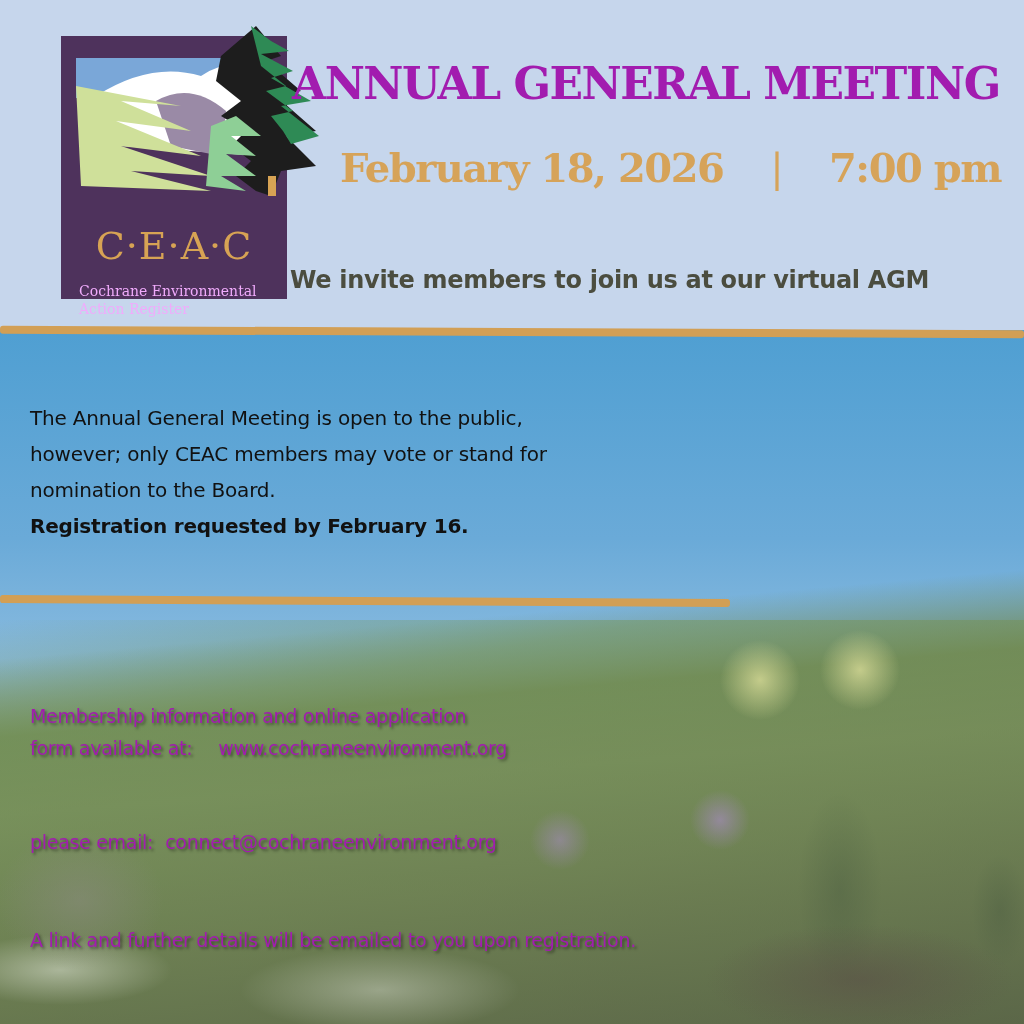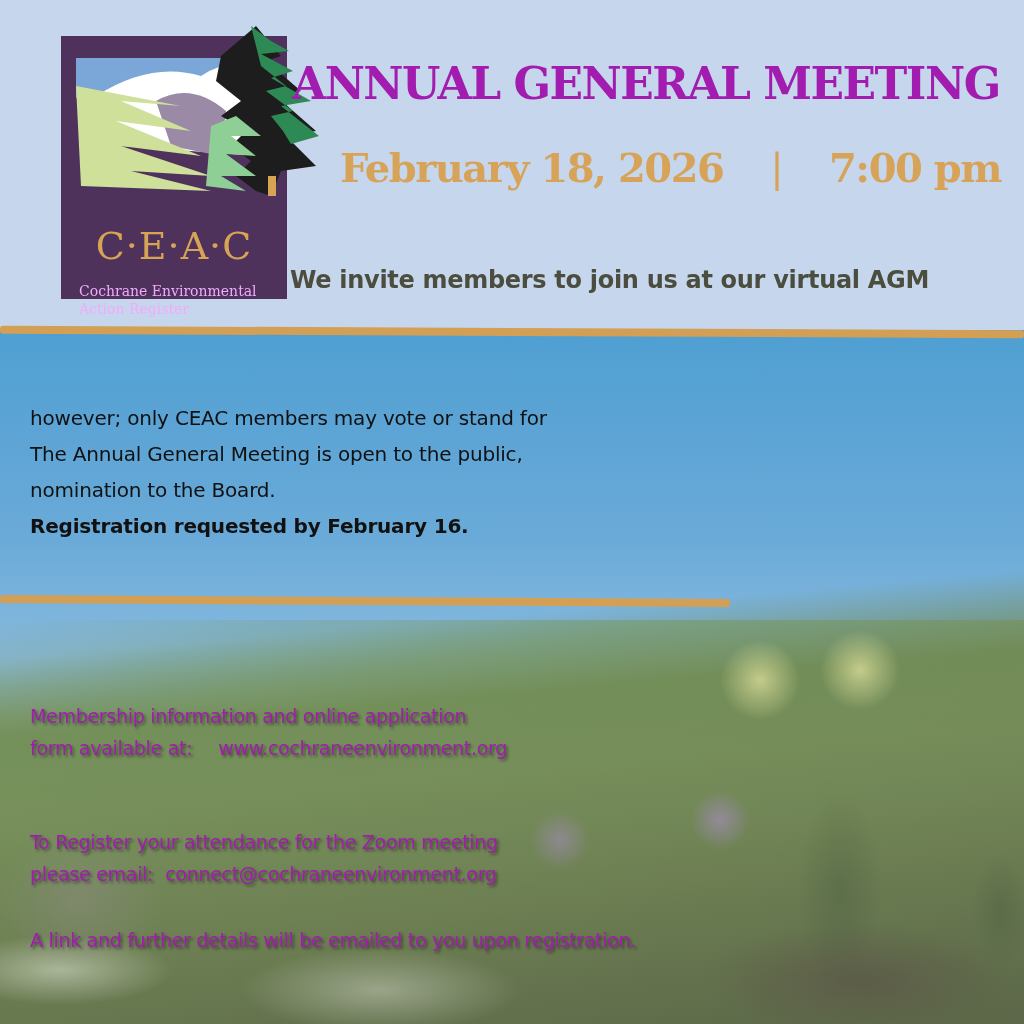--- a/index.html
+++ b/index.html
@@ -78,29 +78,28 @@
 <div class="date">
   <span>February 18, 2026</span>
   <span style="display:inline-block;width:22px"></span>
   <span style="font-weight:normal">|</span>
   <span style="display:inline-block;width:22px"></span>
   <span>7:00 pm</span>
 </div>
 <div class="invite">We invite members to join us at our virtual AGM</div>
 
 <div class="p1">
+  <div>The Annual General Meeting is open to the public,</div>
   <div>however; only CEAC members may vote or stand for</div>
-  <div>The Annual General Meeting is open to the public,</div>
   <div>nomination to the Board.</div>
   <div class="bold">Registration requested by February 16.</div>
 </div>
 
 <div class="block m1 shadow">
   <div>Membership information and online application</div>
   <div><span>form available at:</span><span class="gap"></span><span>www.cochraneenvironment.org</span></div>
 </div>
 
 <div class="block m2 shadow">
-  <div>To Register your attendance for the Zoom meeting</div>
   <div><span>please email:</span><span class="gap2"></span><span>connect@cochraneenvironment.org</span></div>
 </div>
 
 <div class="block m3 shadow">A link and further details will be emailed to you upon registration.</div>
 
 </body></html>

